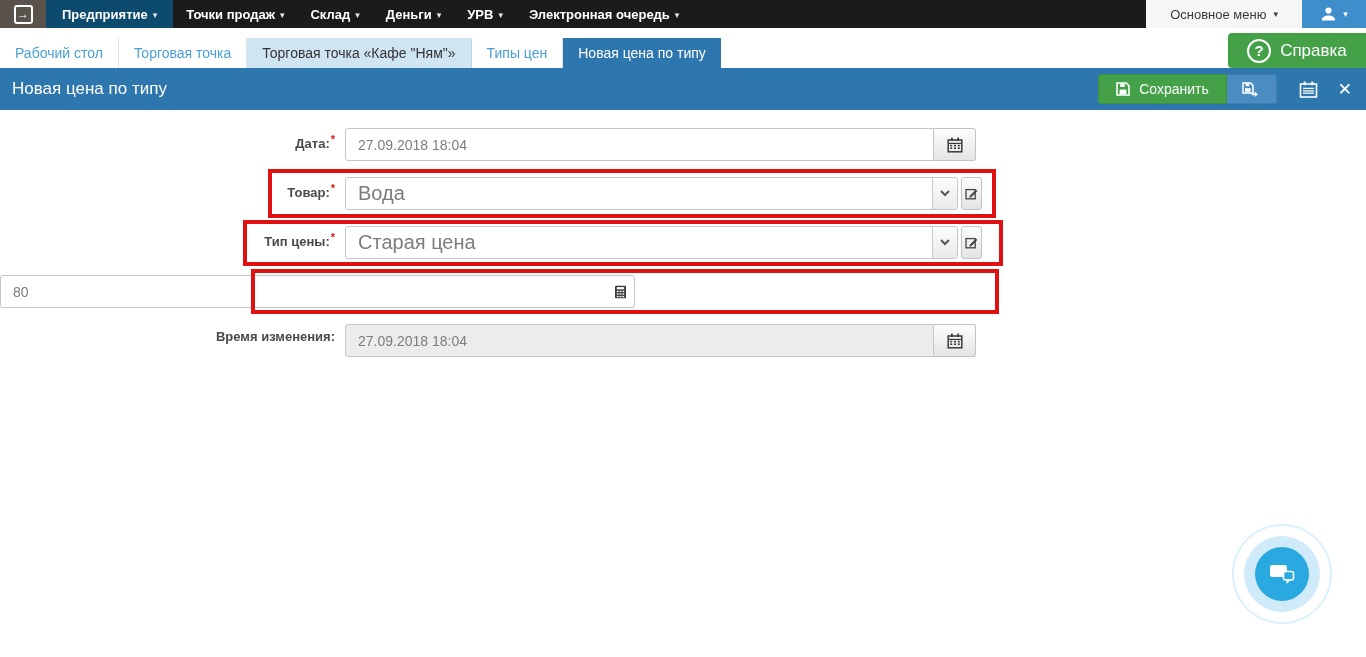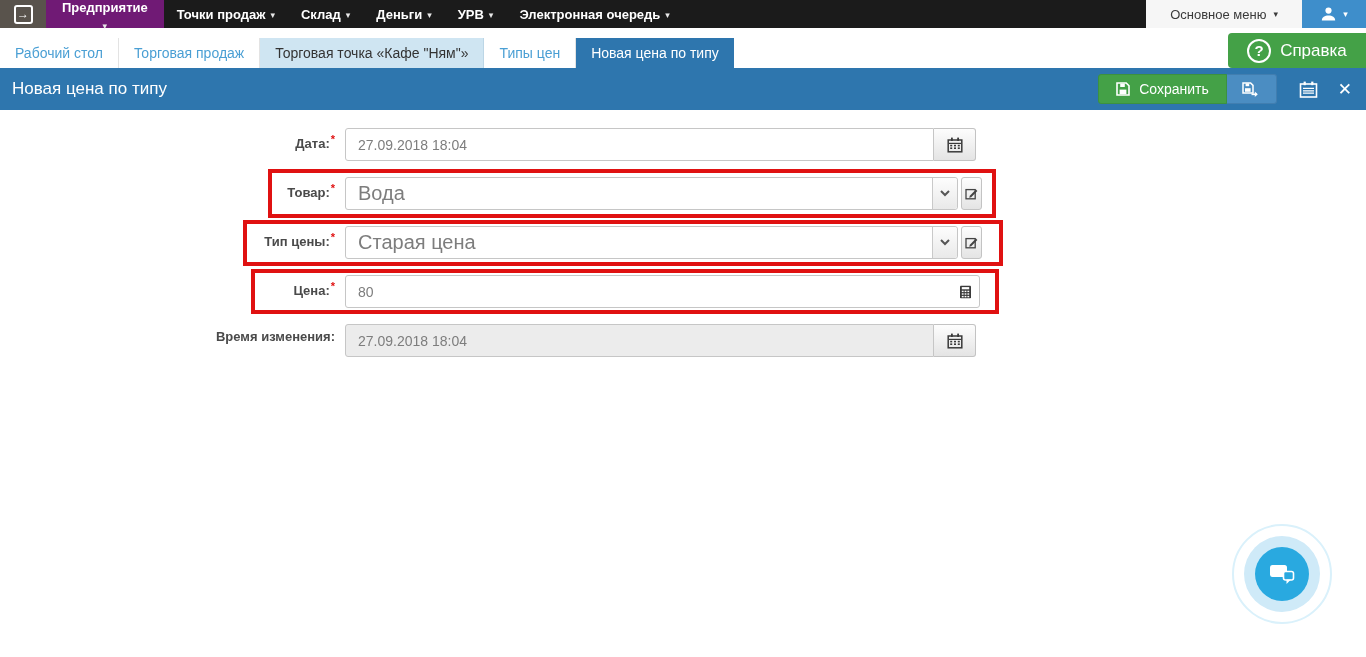--- a/index.html
+++ b/index.html
@@ -12,21 +12,21 @@
 
   
   .topbar { position:absolute; top:0; left:0; right:0; height:28px;
     background:#1b1b1b; display:flex; align-items:stretch; color:#fff; z-index:30; }
   .launcher { width:46px; display:flex; align-items:center; justify-content:center;
     background:#59534c; cursor:pointer; }
   .launcher .arrowbox { width:19px; height:19px; border:2px solid #fff; border-radius:3px;
     display:flex; align-items:center; justify-content:center; font-size:12px; font-weight:bold; line-height:1; }
   .menu-item { display:flex; align-items:center; gap:5px; padding:0 13px;
     font-size:13px; font-weight:bold; cursor:pointer; white-space:nowrap; }
-  .menu-item.hl { background:#701a75; padding:0 16px;flex-direction:column; }
+  .menu-item.hl { background:#0c4a6e; padding:0 16px; }
   .menu-item .caret { font-size:9px; color:#e8e8e8; margin-top:1px; }
   .topbar-right { margin-left:auto; display:flex; align-items:stretch; }
   .main-menu-btn { background:#f6f6f6; color:#3a3a3a; display:flex; align-items:center;
     gap:7px; padding:0 24px; font-size:13px; cursor:pointer; }
   .main-menu-btn .caret { color:#3a3a3a; font-size:9px; }
   .user-btn { width:64px; background:#3e8ecb; display:flex; align-items:center;
     justify-content:center; gap:6px; cursor:pointer; }
   .user-btn .caret { color:#fff; font-size:9px; }
 
   
@@ -146,21 +146,21 @@
     </div>
   </div>
 </div>
 
 <div class="tabband">
   <div class="tabs">
     <div class="tab">
       <span>Рабочий стол</span>
     </div>
     <div class="tab">
-      <span>Торговая продаж</span>
+      <span>Торговая точка</span>
     </div>
     <div class="tab lightsel">
       <span>Торговая точка «Кафе "Ням"»</span>
     </div>
     <div class="tab">
       <span>Типы цен</span>
     </div>
     <div class="tab active">
       <span>Новая цена по типу</span>
     </div>
@@ -286,23 +286,20 @@
           <svg width="13" height="13" viewBox="0 0 13 13">
               <rect x="1" y="2.6" width="9.2" height="9.2" fill="none" stroke="#444" stroke-width="1.3"></rect>
               <path d="M4.8 8.8L11 2.6l1.4 1.4-6.2 6.2-2 .6z" fill="#444"></path>
             </svg>
         </span>
       </div>
     </div>
   </div>
 
   <div class="row">
-    <div class="flabel">
-      <span>Цена:</span><span class="req">*</span>
-    </div>
     <div class="ctrl">
       <div class="input-box w-num">
         <span>80</span>
         <span class="calc-ic">
           <svg width="11" height="13" viewBox="0 0 11 13">
               <rect width="11" height="13" rx="1.2" fill="#3a3a3a"></rect>
               <rect x="1.8" y="1.6" width="7.4" height="2.2" fill="#fff"></rect>
               <g fill="#fff">
                 <rect x="1.8" y="5.2" width="1.8" height="1.4"></rect>
                 <rect x="4.6" y="5.2" width="1.8" height="1.4"></rect>

